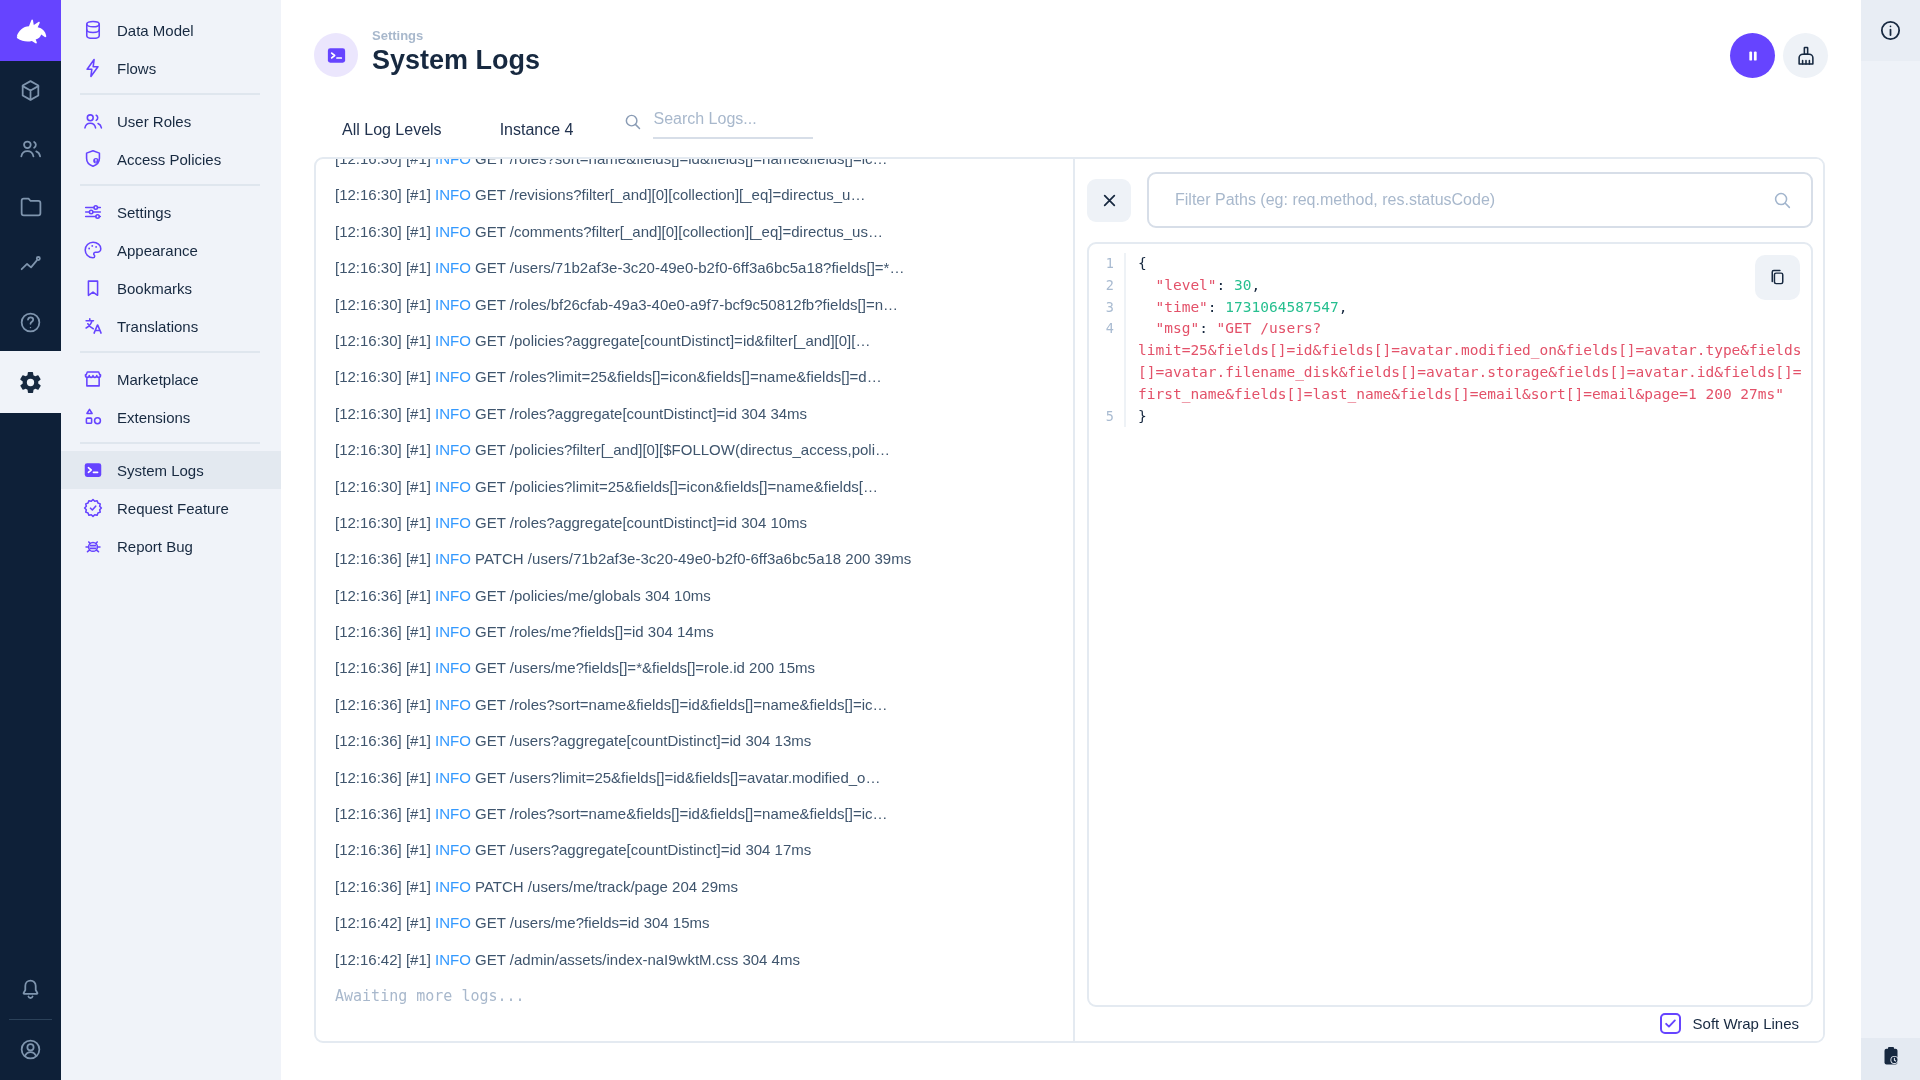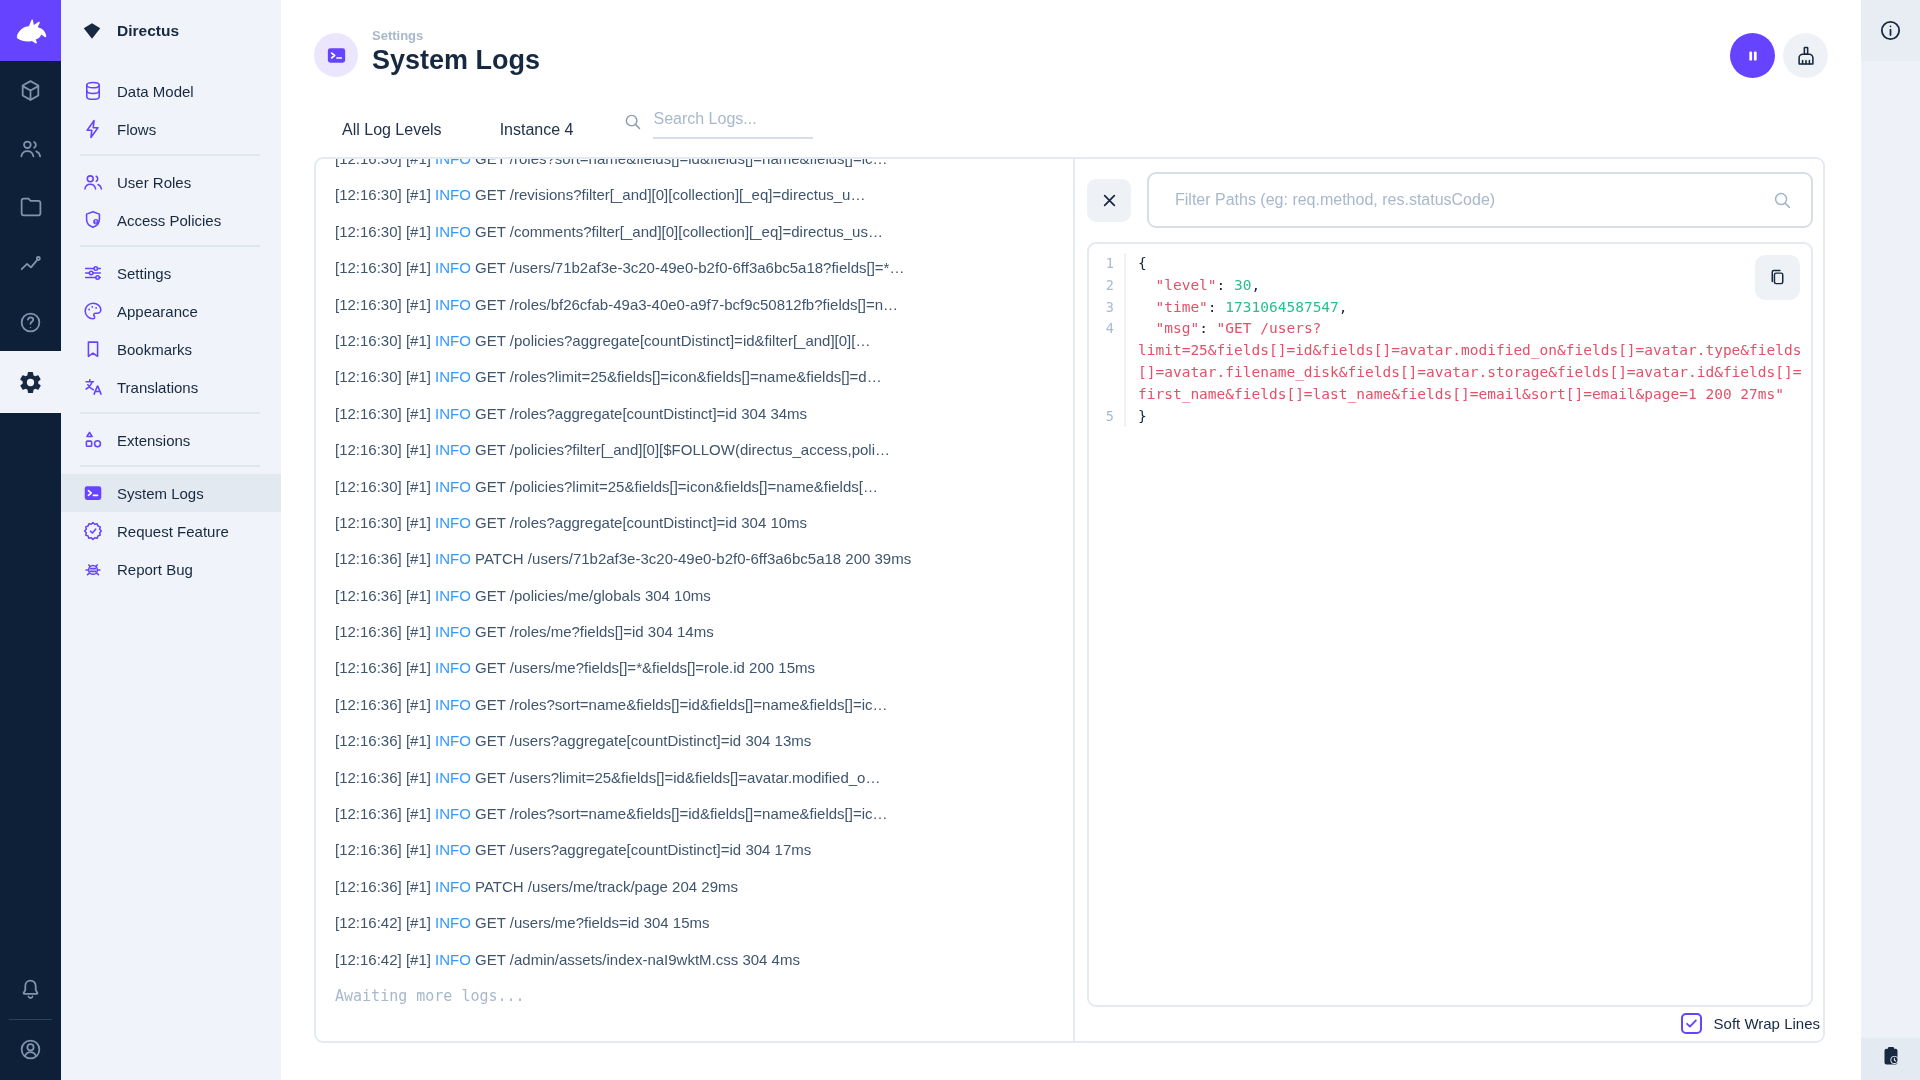--- a/index.html
+++ b/index.html
@@ -97,21 +97,21 @@
   .ln { flex:0 0 37px; text-align:right; padding-right:10px; color:#a9bbd1; border-right:2px solid #eef2f6;
     font-size:13.5px; margin-right:12px; }
   .lc { white-space:pre-wrap; word-break:break-all; padding-right:6px; }
   .tok-key, .tok-str { color:#e35169; }
   .tok-num { color:#26bf8f; }
   .tok-plain { color:#172940; }
   .copy-btn { position:absolute; top:11px; right:11px; width:45px; height:45px; border-radius:10px;
     background:#eef2f7; color:#172940; display:flex; align-items:center; justify-content:center; cursor:pointer; }
   .copy-btn svg { width:21px; height:21px; }
 
-  .dp-footer { position:absolute; bottom:5px; right:3px; display:flex; align-items:center; gap:12px; height:26px; }
+  .dp-footer { position:absolute; bottom:5px; right:24px; display:flex; align-items:center; gap:12px; height:26px; }
   .checkbox { width:21px; height:21px; border:2px solid #6644ff; border-radius:5px; background:#fff;
     display:flex; align-items:center; justify-content:center; cursor:pointer; color:#6644ff; }
   .checkbox svg { width:15px; height:15px; }
   .soft-wrap-label { font-size:15px; font-weight:500; color:#172940; }
 </style>
 </head>
 <body>
 
 <nav class="module-bar">
   <div class="logo">
@@ -188,28 +188,20 @@
             <circle cx="12" cy="12" r="8.5"></circle>
             <circle cx="12" cy="9.8" r="3"></circle>
             <path d="M6.6 18.2c1.2-2.3 3.1-3.7 5.4-3.7s4.2 1.4 5.4 3.7"></path>
           </svg>
         </span>
       </div>
   </div>
 </nav>
 
 <nav class="sidebar">
-  <div class="sb-header">
-    <span class="proj-icon">
-        <svg viewBox="0 0 24 24">
-          <path fill="currentColor" d="M12 3.6L21 9l-9 11.4L3 9l9-5.4z"></path>
-        </svg>
-      </span>
-    <span class="proj-name">Directus</span>
-  </div>
   <div class="nav" id="sidebar-nav">
       <div class="nav-item">
         <span class="nav-icon">
           <svg viewBox="0 0 24 24" fill="none" stroke="currentColor" stroke-width="1.7" stroke-linecap="round" stroke-linejoin="round">
             <ellipse cx="12" cy="5.6" rx="6.8" ry="2.8"></ellipse>
             <path d="M5.2 5.6v6.2c0 1.6 3 2.9 6.8 2.9s6.8-1.3 6.8-2.9V5.6"></path>
             <path d="M5.2 11.8v6.4c0 1.6 3 2.9 6.8 2.9s6.8-1.3 6.8-2.9v-6.4"></path>
           </svg>
         </span>
         <span>Data Model</span>
@@ -279,20 +271,30 @@
       <div class="nav-item">
         <span class="nav-icon">
           <svg viewBox="0 0 24 24" fill="none" stroke="currentColor" stroke-width="1.7" stroke-linecap="round" stroke-linejoin="round">
             <path d="M4.5 6.2h8M8.5 4.2v2M11 6.2c-1 3.4-3.4 6.2-6.5 8M6.3 9.5c1.3 2.6 3.4 4.4 6 5.4"></path>
             <path d="M13.2 19.8l3.6-8.8h.4l3.6 8.8M14.6 16.9h4.8"></path>
           </svg>
         </span>
         <span>Translations</span>
       </div>
       <div class="nav-divider"></div>
+      <div class="nav-item">
+        <span class="nav-icon">
+          <svg viewBox="0 0 24 24" fill="none" stroke="currentColor" stroke-width="1.7" stroke-linecap="round" stroke-linejoin="round">
+            <path d="M4.6 7.4l.9-2.5c.1-.3.4-.5.7-.5h11.6c.3 0 .6.2.7.5l.9 2.5"></path>
+            <path d="M3.8 7.4v.8a2.05 2.05 0 004.1 0 2.05 2.05 0 004.1 0 2.05 2.05 0 004.1 0 2.05 2.05 0 004.1 0v-.8"></path>
+            <path d="M5.3 11.4v8.1h13.4v-8.1"></path>
+          </svg>
+        </span>
+        <span>Marketplace</span>
+      </div>
       <div class="nav-item">
         <span class="nav-icon">
           <svg viewBox="0 0 24 24" fill="none" stroke="currentColor" stroke-width="1.7" stroke-linecap="round" stroke-linejoin="round">
             <path d="M8.2 3.6L11 8.2H5.4l2.8-4.6z"></path>
             <rect x="4.8" y="13.2" width="5.7" height="5.7" rx="1"></rect>
             <circle cx="16.9" cy="16.1" r="3.2"></circle>
           </svg>
         </span>
         <span>Extensions</span>
       </div>

